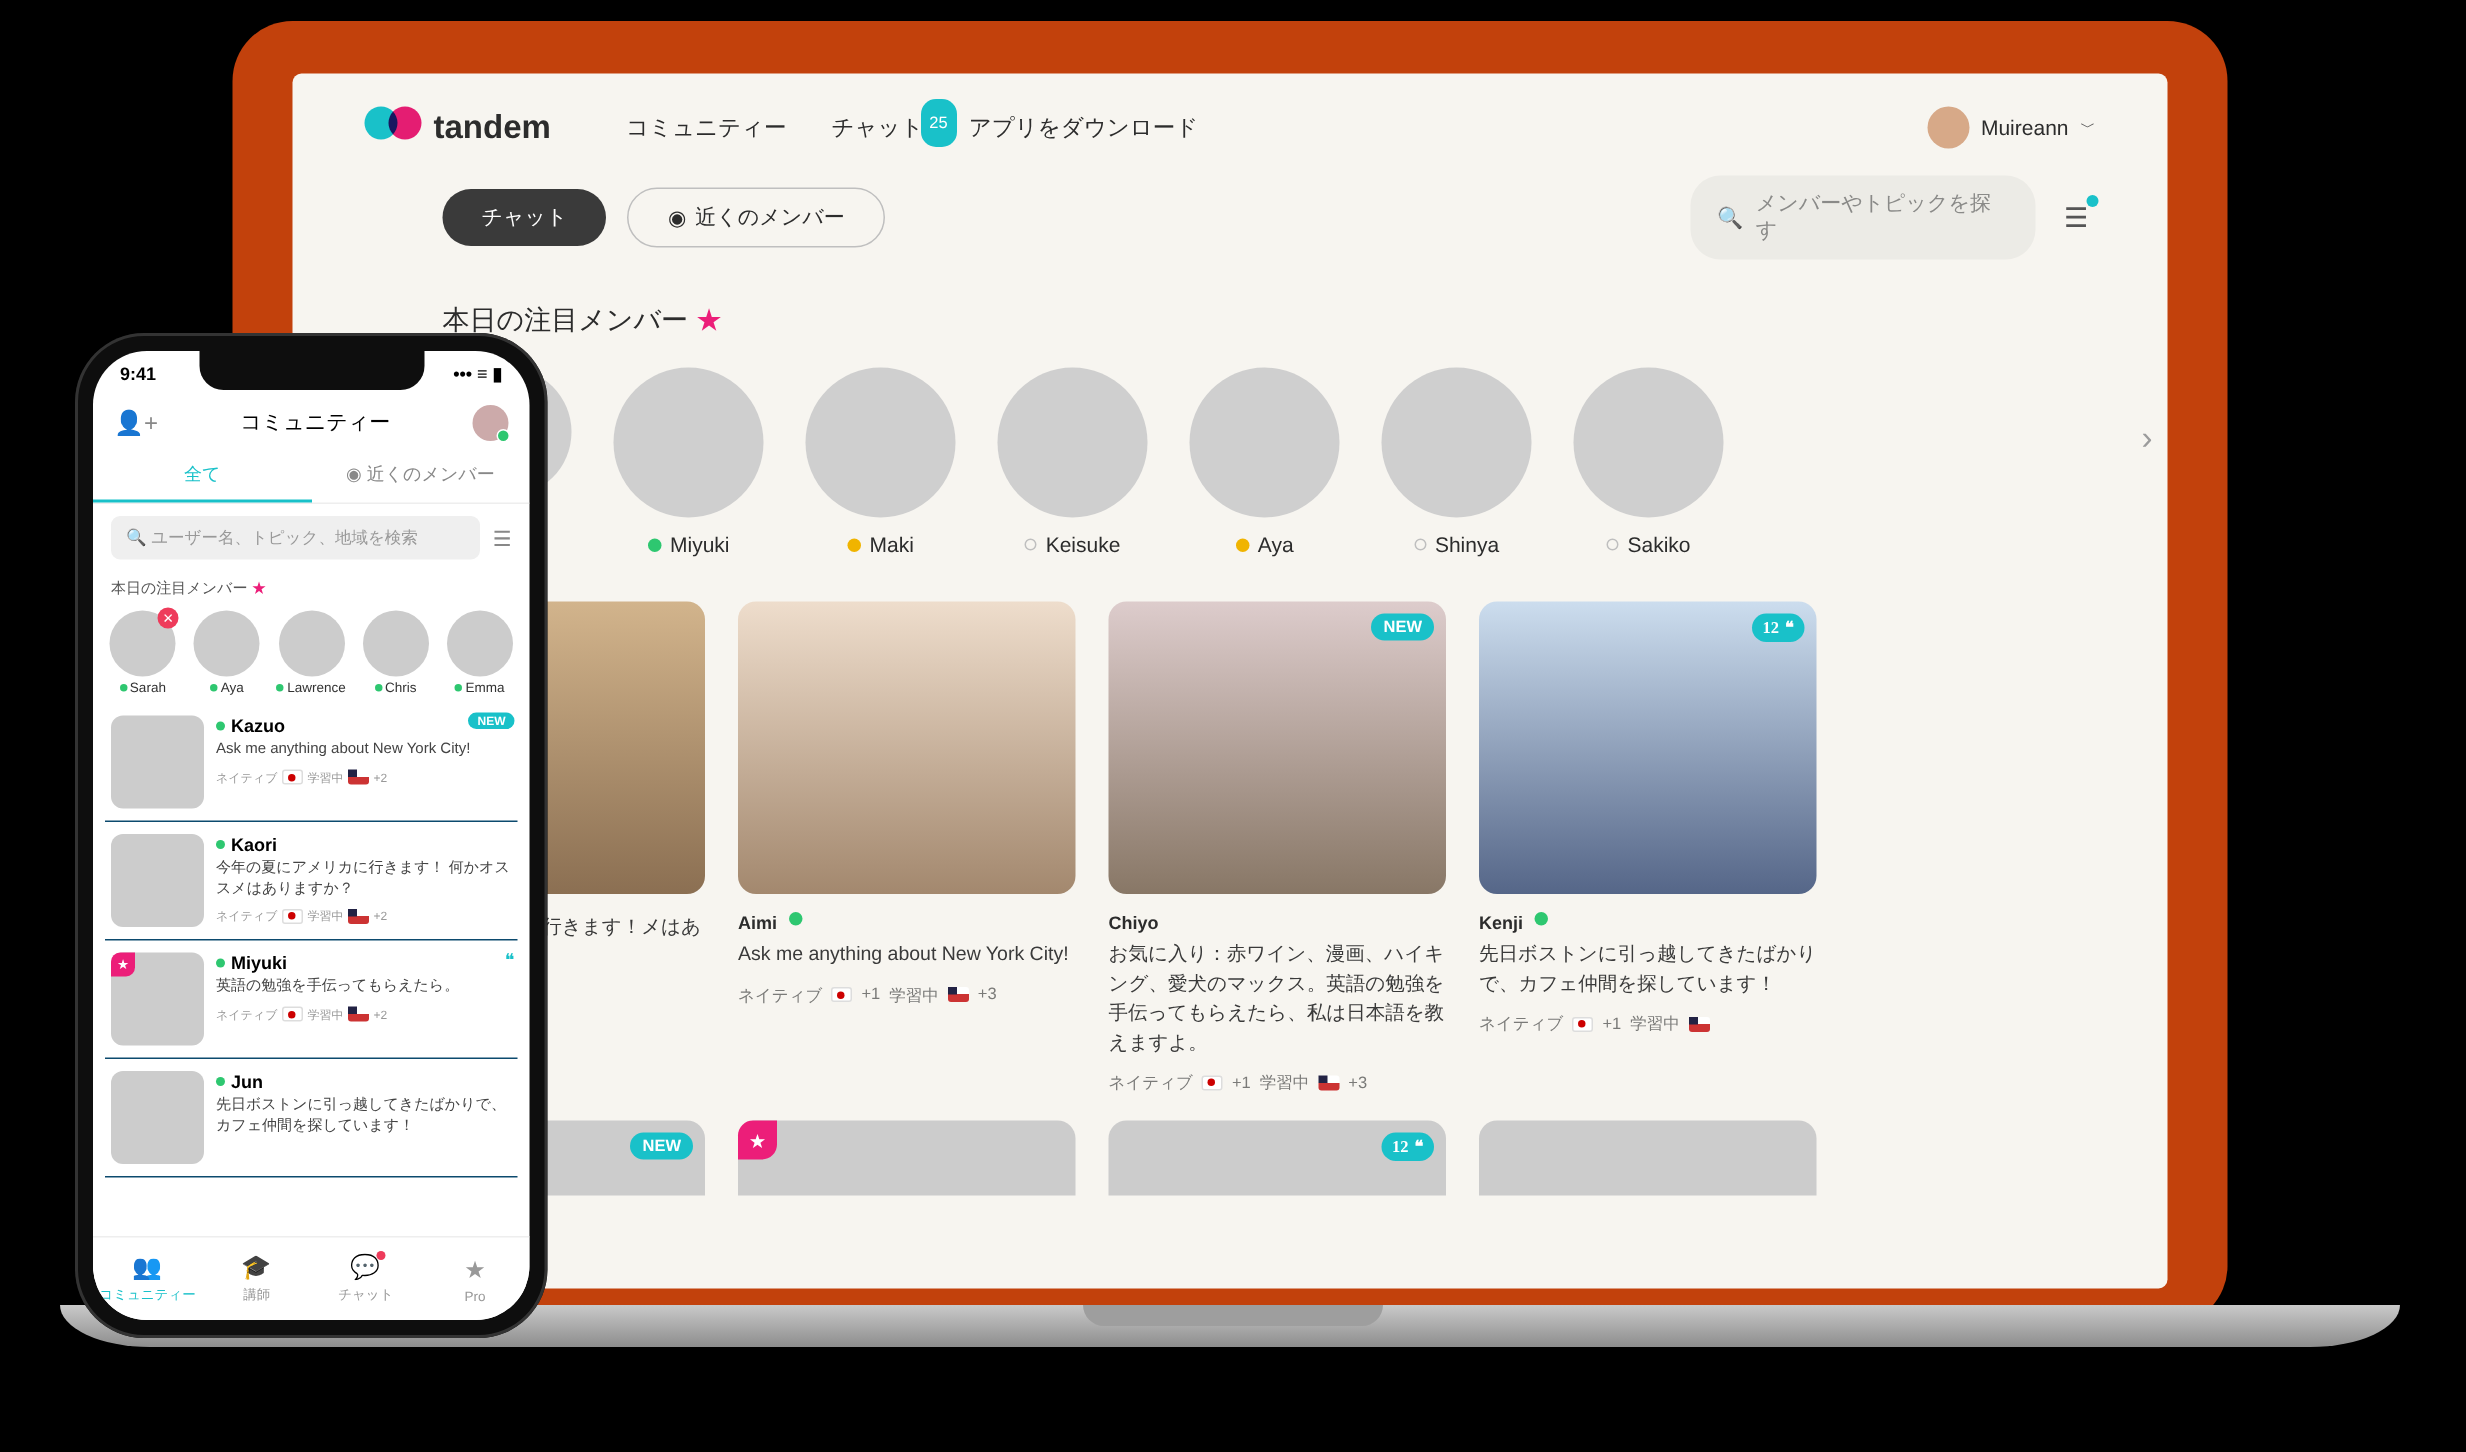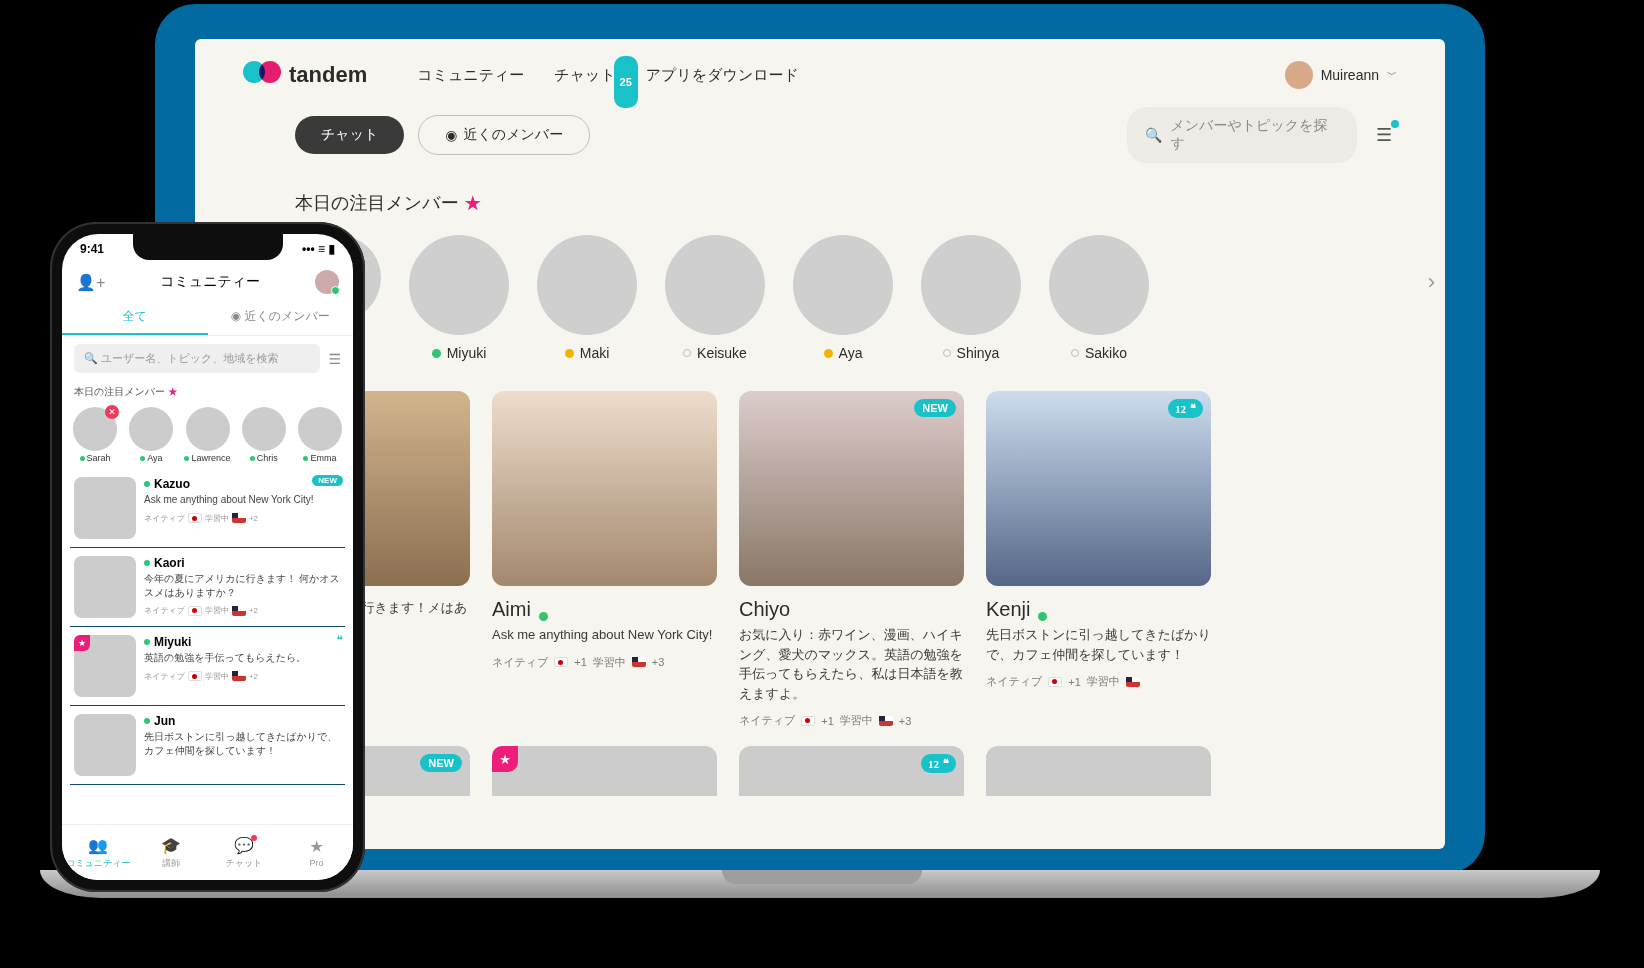--- a/index.html
+++ b/index.html
@@ -8,24 +8,24 @@
     background: #000;
     width: 1644px;
     height: 968px;
     position: relative;
     overflow: hidden;
   }
   
   .laptop {
     position: absolute;
     left: 155px;
-    top: 4px;
+    top: 14px;
     width: 1330px;
     height: 870px;
-    background: #0369a1;
+    background: #c2410c;
     border-radius: 40px;
     padding: 35px 40px 0 40px;
   }
   .laptop-screen {
     width: 100%;
     height: 810px;
     background: #f7f5f0;
     border-radius: 6px;
     overflow: hidden;
     position: relative;
@@ -58,21 +58,21 @@
   }
   .logo { display:flex; align-items:center; gap:8px; font-weight:700; font-size:22px; color:#2c2c2c;}
   .logo-mark{width:38px;height:28px;position:relative;}
   .logo-mark span{position:absolute;width:22px;height:22px;border-radius:50%;}
   .logo-mark .c1{left:0;background:#19c1c9;}
   .logo-mark .c2{right:0;background:#ec1e79;mix-blend-mode:multiply;}
   .nav{display:flex;gap:30px;margin-left:50px;font-size:15px;color:#2c2c2c;}
   .nav-item{position:relative;cursor:pointer;}
   .badge{
     position:absolute;top:-10px;right:-22px;background:#19c1c9;color:#fff;
-    font-size:11px;font-weight:700;padding:20px 6px;border-radius:10px;
+    font-size:11px;font-weight:400;padding:10px 6px;border-radius:10px;
   }
   .user{margin-left:auto;display:flex;align-items:center;gap:8px;font-size:14px;color:#2c2c2c;cursor:pointer;}
   .user .avatar-sm{width:28px;height:28px;border-radius:50%;background:#d7a988;}
   .chev{font-size:10px;color:#555;}
 
   .filters{display:flex;align-items:center;gap:14px;padding:0 48px 10px 100px;}
   .pill{padding:10px 26px;border-radius:22px;font-size:14px;cursor:pointer;}
   .pill.dark{background:#3a3a3a;color:#fff;}
   .pill.light{background:transparent;border:1px solid #bfbfbf;color:#2c2c2c;display:flex;align-items:center;gap:6px;}
   .search{
@@ -98,21 +98,21 @@
   .arrow{position:absolute;right:10px;top:46px;font-size:22px;color:#9c9c9c;cursor:pointer;}
 
   .card-row{display:flex;gap:22px;padding:24px 48px 0 100px;}
   .card{width:225px;display:flex;flex-direction:column;}
   .card.first{width:175px;}
   .photo{width:100%;height:195px;border-radius:12px;background:#ccc;position:relative;overflow:hidden;}
   .tag{position:absolute;top:8px;right:8px;background:#19c1c9;color:#fff;
     font-size:11px;font-weight:700;padding:3px 8px;border-radius:10px;}
   .count{position:absolute;top:8px;right:8px;display:flex;align-items:center;gap:4px;
     background:#19c1c9;color:#fff;font-size:11px;font-weight:700;padding:3px 7px;border-radius:10px;font-family:Liberation Serif, serif;}
-  .card h4{font-size:20px;font-weight:400;color:#2c2c2c;margin:12px 0 4px;display:flex;align-items:flex-end;gap:8px;}
+  .card h4{font-size:12px;font-weight:700;color:#2c2c2c;margin:12px 0 4px;display:flex;align-items:flex-start;gap:8px;}
   .card p{font-size:13px;line-height:1.5;color:#3a3a3a;}
   .meta{margin-top:10px;font-size:11px;color:#7a7a78;display:flex;align-items:center;gap:6px;}
   .flag{display:inline-block;width:14px;height:10px;border-radius:2px;}
   .flag.jp{background:#fff;border:1px solid #ddd;position:relative;}
   .flag.jp::after{content:"";position:absolute;width:5px;height:5px;background:#c00;border-radius:50%;left:3px;top:1.5px;}
   .flag.us{background:linear-gradient(#fff 50%,#c33 50%);position:relative;}
   .flag.us::before{content:"";position:absolute;left:0;top:0;width:6px;height:5px;background:#224;}
 
   .peek{display:flex;gap:22px;padding:18px 48px 0 100px;}
   .peek .pp{width:225px;height:50px;border-radius:12px 12px 0 0;background:#ccc;position:relative;}

